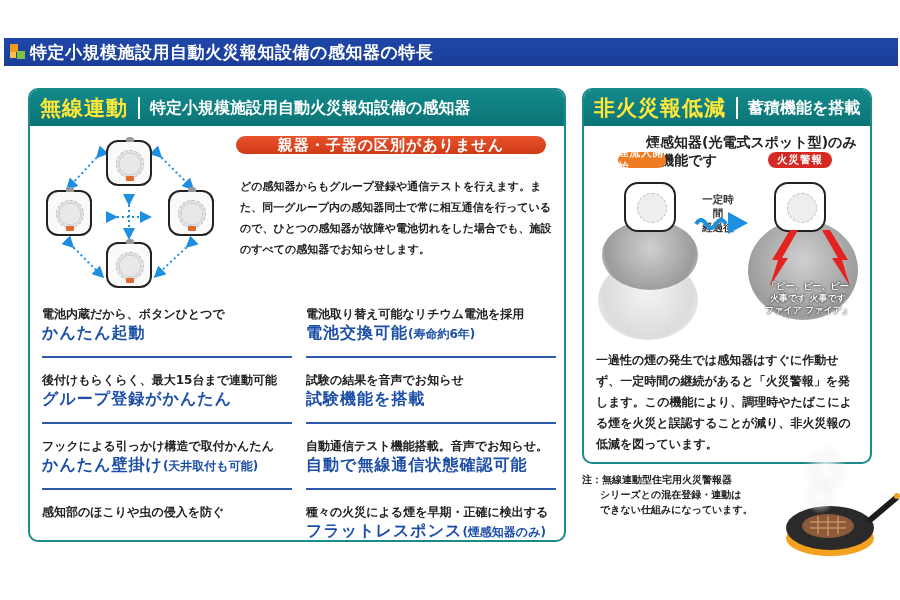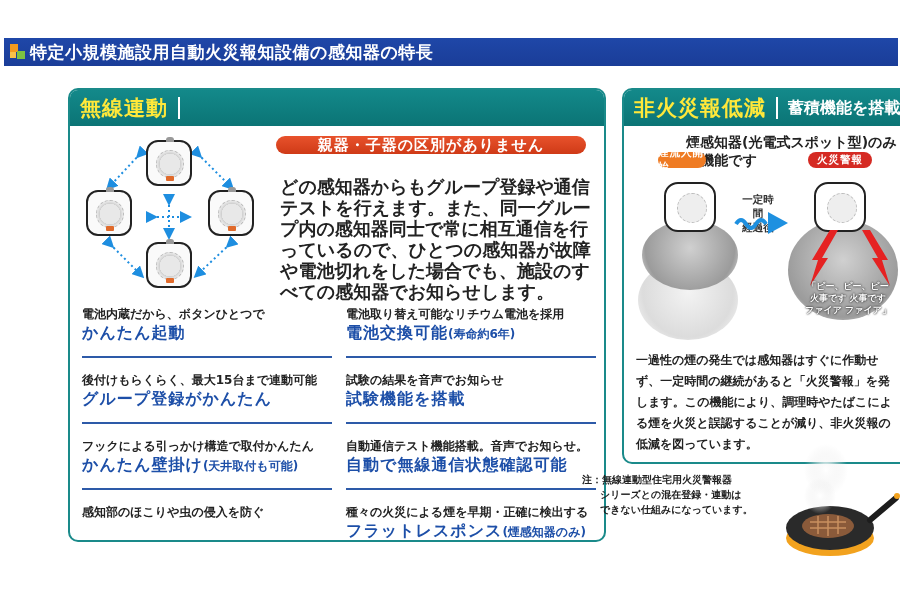--- a/index.html
+++ b/index.html
@@ -14,21 +14,21 @@
   }
   .title-squares { position: relative; width: 16px; height: 16px; margin-right: 4px; }
   .sq { position: absolute; width: 8px; height: 8px; }
   .sq.o1 { left: 0; top: 0; background: #f39a1e; }
   .sq.g1 { left: 7px; top: 7px; background: #7cc242; }
   .sq.o2 { left: 0; top: 8px; background: #f7c14a; width: 6px; height: 6px; }
   .title-text { color: #fff; font-size: 17px; font-weight: bold; letter-spacing: 0.5px; }
 
   
   .panel {
-    position: absolute; border: 2px solid #1a8a8a; border-radius: 10px; background: #fff; overflow: hidden; margin-left: 40px;
+    position: absolute; border: 2px solid #1a8a8a; border-radius: 10px; background: #fff; overflow: hidden;
   }
   .panel-left { left: 28px; top: 88px; width: 538px; height: 454px; }
   .panel-right { left: 582px; top: 88px; width: 290px; height: 376px; }
   .panel-head {
     height: 36px; background: linear-gradient(#13898a, #0b7475);
     display: flex; align-items: center; padding-left: 10px;
   }
   .head-key { color: #ffe83a; font-size: 21px; font-weight: bold; letter-spacing: 1px; }
   .head-sep { width: 2px; height: 22px; background: #ffffff; margin: 0 10px; }
   .head-sub { color: #fff; font-size: 16px; font-weight: bold; }
@@ -51,21 +51,21 @@
   .det-bottom { left: 66px; top: 108px; }
   .arrow-svg { position: absolute; left: 0; top: 0; }
 
   
   .pill-red {
     position: absolute; left: 206px; top: 46px; width: 310px; height: 18px; border-radius: 13px;
     background: linear-gradient(#e8522c, #cf3a17);
     color: #fff; font-size: 15px; font-weight: bold; display: flex; align-items: center; justify-content: center; letter-spacing: 1px;
   }
   .desc {
-    position: absolute; left: 210px; top: 86px; width: 316px; font-size: 18px; line-height: 21px; color: #222; font-weight: bold;
+    position: absolute; left: 210px; top: 86px; width: 316px; font-size: 11px; line-height: 21px; color: #222; font-weight: bold;
   }
 
   
   .features { position: absolute; left: 12px; top: 206px; width: 510px; display: grid; grid-template-columns: 250px 250px; column-gap: 14px; row-gap: 0; }
   .feat { height: 62px; border-bottom: 2px solid #2d5aa8; margin-bottom: 4px; padding-top: 10px; }
   .feat-sub { font-size: 12px; color: #222; font-weight: bold; line-height: 16px; }
   .feat-main { font-size: 16px; color: #1d4fa8; font-weight: bold; line-height: 22px; letter-spacing: 1px; }
   .feat-note { font-size: 12px; color: #1d4fa8; font-weight: bold; letter-spacing: 0; }
 
   
@@ -112,20 +112,21 @@
       <div class="sq o2"></div>
       <div class="sq g1"></div>
   </div>
   <span class="title-text">特定小規模施設用自動火災報知設備の感知器の特長</span>
 </div>
 
 <div class="panel panel-left">
   <div class="panel-head">
     <span class="head-key">無線連動</span>
     <span class="head-sep"></span>
+    <span class="head-sub">特定小規模施設用自動火災報知設備の感知器</span>
   </div>
 
   <div class="diagram">
     <svg class="arrow-svg" width="180" height="160">
       <defs>
         <marker id="ah" markerWidth="6" markerHeight="6" refX="3" refY="3" orient="auto">
           <path d="M0,0 L6,3 L0,6 z" fill="#1e8ee0"></path>
         </marker>
       </defs>
       <g stroke="#1e8ee0" stroke-width="2" stroke-dasharray="2,3" fill="none" marker-start="url(#ah)" marker-end="url(#ah)">

